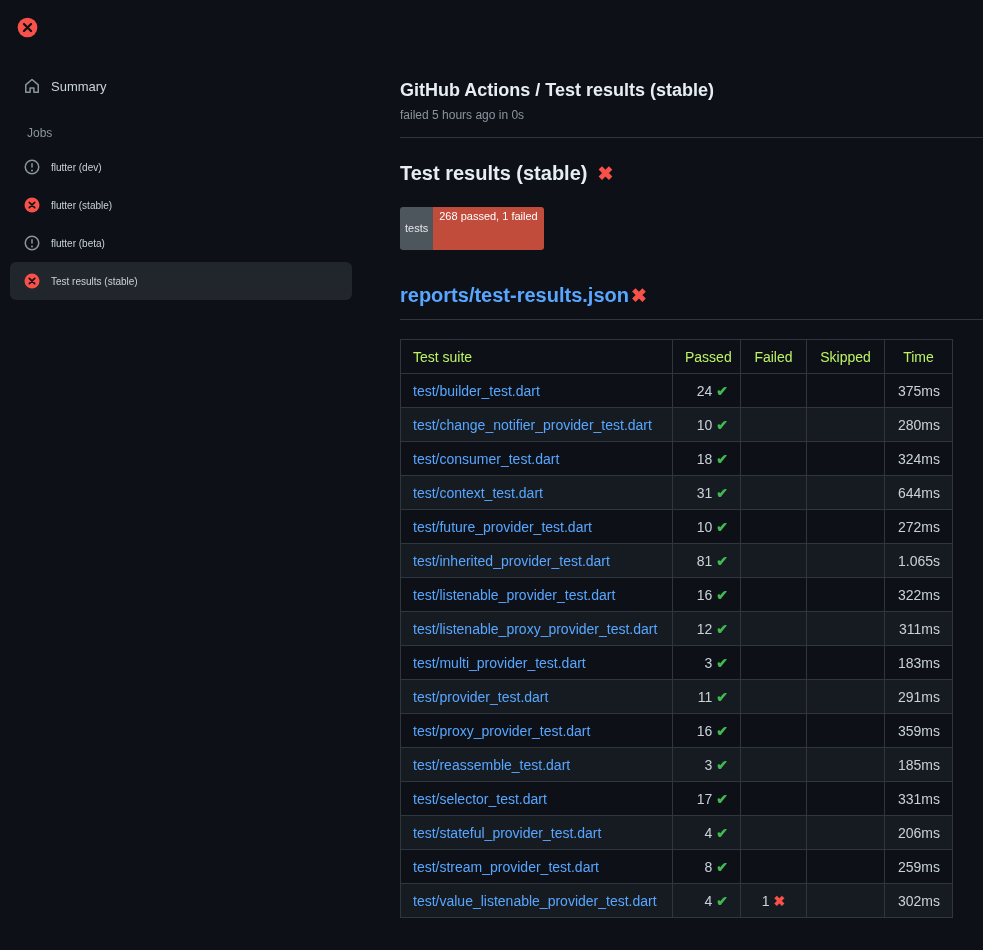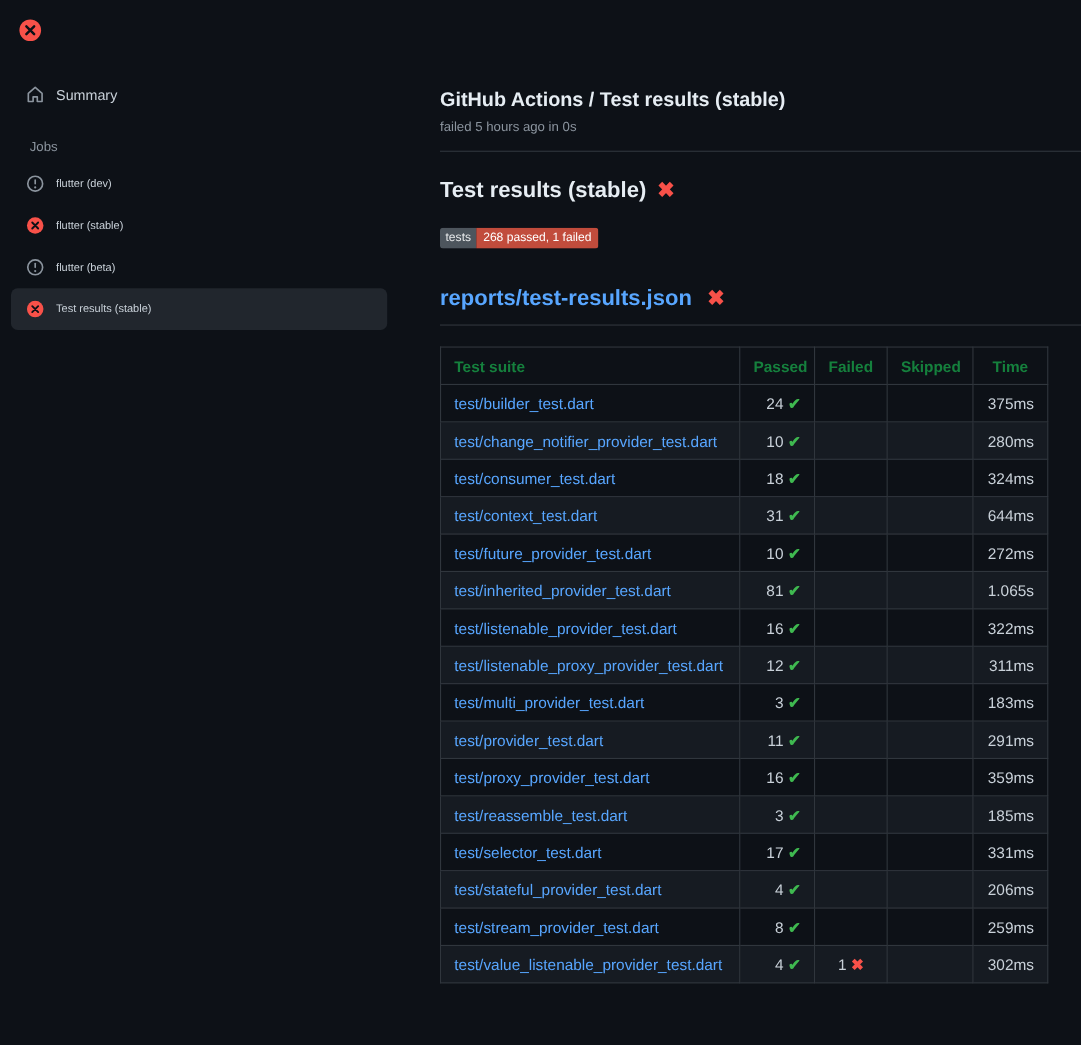--- a/index.html
+++ b/index.html
@@ -43,35 +43,35 @@
   .breadcrumb { font-weight:700; font-size:18px; color:#e6edf3; }
   .run-meta { color:var(--muted,#8b949e); font-size:12px; margin-top:7px; }
   .divider { border:0; border-top:1px solid var(--border,#30363d); margin:15px -31px 0 0; }
 
   .check-title { margin-top:24px; font-size:20px; font-weight:700; color:#e6edf3;
     display:flex; align-items:center; gap:10px; }
   .red-x { color:var(--red,#f85149); font-weight:700; font-size:19px; line-height:1; }
 
   .badge { display:inline-flex; margin-top:22px; font-size:11px; border-radius:3px;
     overflow:hidden; line-height:1; }
-  .badge-label { background:var(--badge-label-bg,#4d555d); color:#e6e8ea; padding:4px 5px; }
+  .badge-label { background:var(--badge-label-bg,#4d555d); color:#e6e8ea; padding:16px 5px; }
   .badge-value { background:var(--badge-value-bg,#c14c3c); color:#fff; padding:4px 6px; }
 
   .report-title { margin:34px -31px 0 0; padding-bottom:12px;
     border-bottom:1px solid var(--border,#30363d);
-    font-size:20px; font-weight:700; display:flex; align-items:center; gap:14px; }
+    font-size:20px; font-weight:700; display:flex; align-items:center; gap:2px; }
   .report-title a { color:var(--link,#58a6ff); text-decoration:none; cursor:pointer; }
 
   .summary-line { margin-top:22px; font-size:14px; color:var(--text,#c9d1d9); }
   .summary-line strong { font-weight:700; color:#e6edf3; }
 
   
   table { border-collapse:collapse; table-layout:fixed; width:552px; margin-top:19px; font-size:14px; }
   th, td { border:1px solid var(--border,#30363d); padding:7px 12px; height:34px; }
-  th { font-weight:700; color:#15803d; text-align:center; }
+  th { font-weight:400; color:#bef264; text-align:center; }
   th.col-suite { text-align:left; width:272px; }
   th.col-passed { width:68px; }
   th.col-failed { width:66px; }
   th.col-skipped { width:78px; }
   th.col-time { width:68px; }
   tbody tr:nth-child(even) { background:var(--row-alt,#161b22); }
   td a { color:var(--link,#58a6ff); text-decoration:none; cursor:pointer; }
   .cell-passed { text-align:right; white-space:nowrap; }
   .cell-failed { text-align:center; white-space:nowrap; }
   .cell-time { text-align:right; color:var(--text,#c9d1d9); }

